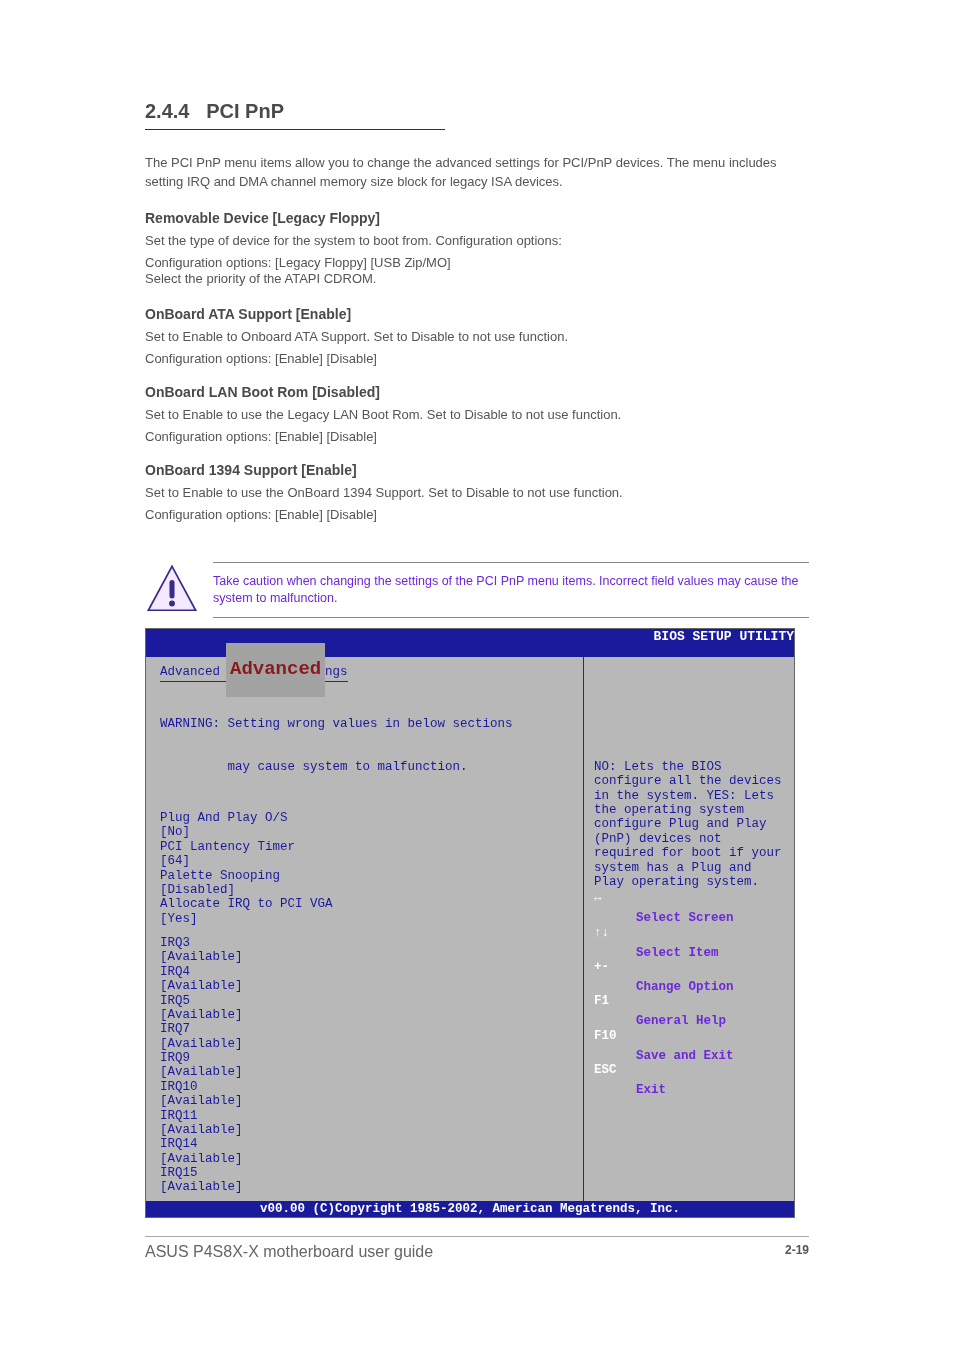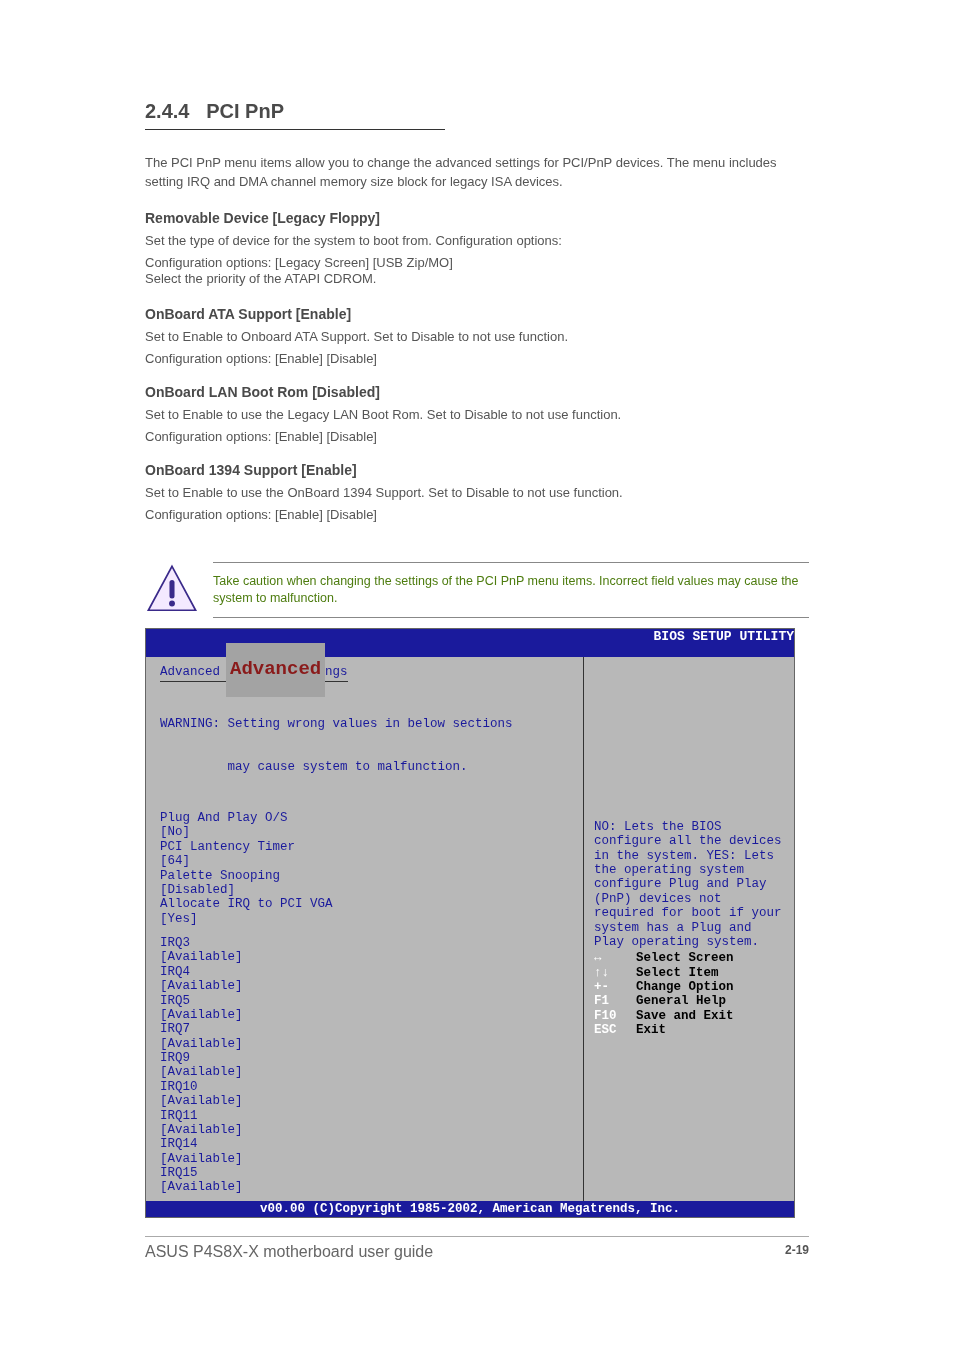--- a/index.html
+++ b/index.html
@@ -53,21 +53,21 @@
     height: 54px;
     margin-right: 14px;
     flex-shrink: 0;
   }
   .notice-lines {
     flex: 1;
   }
   .notice-lines .hr { border: none; border-top: 1px solid #888; margin: 0; }
   .notice-text {
     font-size: 12.5px;
-    color: #4d7c0f;
+    color: #6d28d9;
     padding: 10px 0;
     line-height: 1.35;
   }
 
   
   .bios {
     width: 650px;
     margin: 6px 0 0 0;
     font-family: "Courier New", monospace;
     font-size: 12.5px;
@@ -120,21 +120,21 @@
   .setting-row .val { white-space: pre; }
   .bios-right {
     width: 210px;
     padding: 8px 10px;
     color: #1a1a9c;
   }
   .help-text { color:#1a1a9c; white-space: normal; }
   .keys { margin-top: 2px; color:#ffffff; font-weight:bold; }
   .keys .krow { display:flex; }
   .keys .ksym { width: 42px; color:#ffffff; }
-  .keys .klabel { color:#000000; }
+  .keys .klabel { color:#6d28d9;margin-top:20px; }
   .bios-footer {
     background: #1a1a9c;
     color: #ffffff;
     text-align: center;
     font-weight: bold;
     padding: 1px 0;
     font-size: 12.5px;
   }
 
   .page-footer {
@@ -156,21 +156,21 @@
   <div class="section-title">
     <span>2.4.4</span>
     <span>&nbsp;</span>
     <span>PCI PnP</span>
   </div>
 
   <div class="bodytext">The PCI PnP menu items allow you to change the advanced settings for PCI/PnP devices. The menu includes setting IRQ and DMA channel memory size block for legacy ISA devices.</div>
 
   <div class="subsection">Removable Device [Legacy Floppy]</div>
   <div class="bodytext">Set the type of device for the system to boot from. Configuration options:</div>
-  <div class="options">Configuration options: [Legacy Screen] [USB Zip/MO]</div>
+  <div class="options">Configuration options: [Legacy Floppy] [USB Zip/MO]</div>
 
   <div class="bodytext">Select the priority of the ATAPI CDROM.</div>
 
   <div class="subsection">OnBoard ATA Support [Enable]</div>
   <div class="bodytext">Set to Enable to Onboard ATA Support. Set to Disable to not use function.</div>
   <div class="options">Configuration options: [Enable] [Disable]</div>
 
   <div class="subsection">OnBoard LAN Boot Rom [Disabled]</div>
   <div class="bodytext">Set to Enable to use the Legacy LAN Boot Rom. Set to Disable to not use function.</div>
   <div class="options">Configuration options: [Enable] [Disable]</div>

